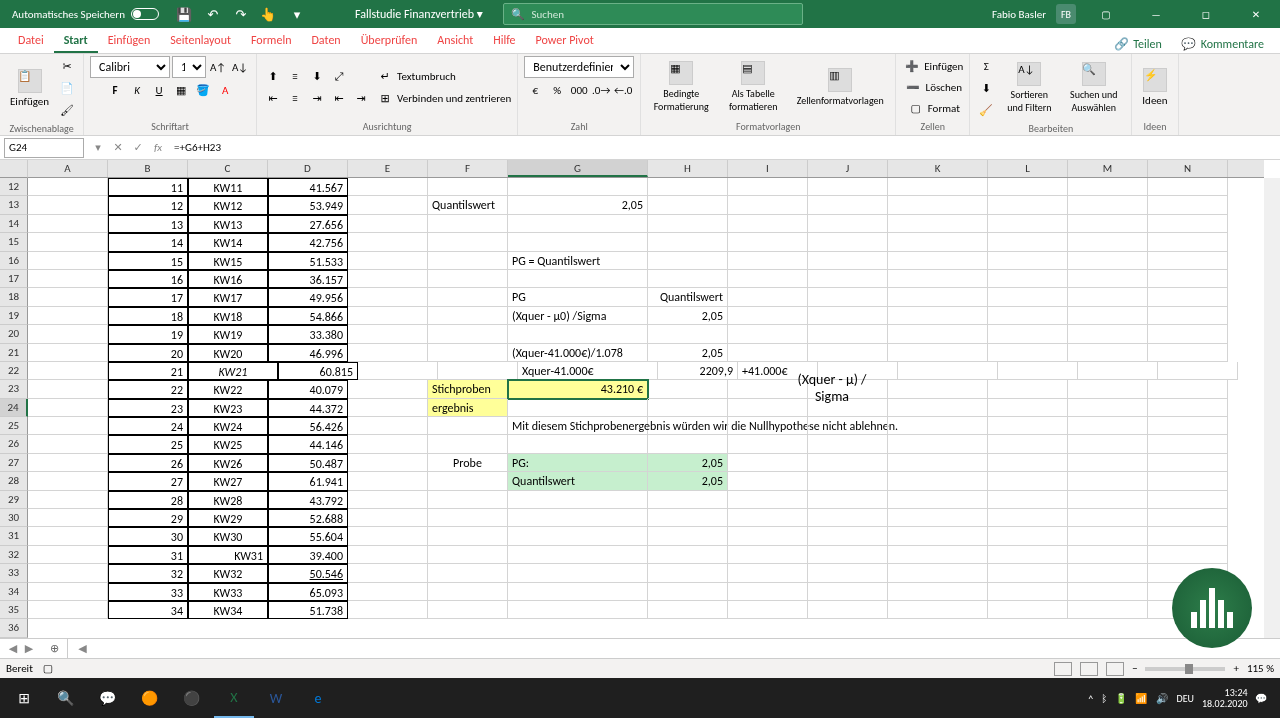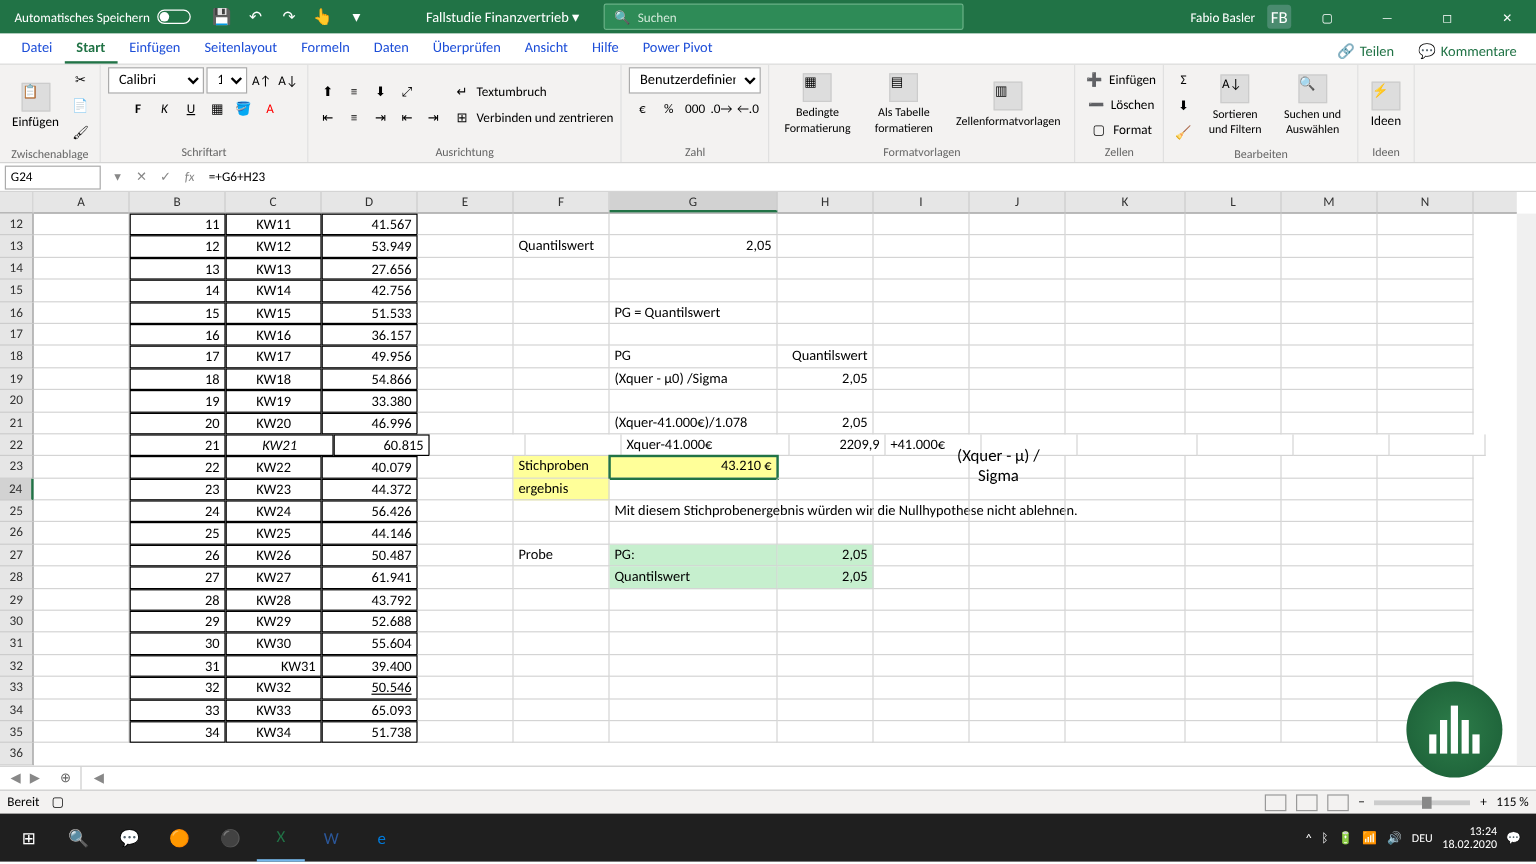--- a/index.html
+++ b/index.html
@@ -8,26 +8,26 @@
 
 .titlebar { height: 28px; background: #217346; display: flex; align-items: center; color: #fff; padding: 0 4px; }
 .auto-save { display: flex; align-items: center; gap: 6px; padding: 0 8px; font-size: 11px; }
 .toggle { width: 28px; height: 12px; border: 1px solid #fff; border-radius: 6px; position: relative; }
 .toggle::after { content: ""; position: absolute; width: 8px; height: 8px; background: #fff; border-radius: 50%; top: 1px; left: 1px; }
 .qat { display: flex; gap: 12px; padding: 0 10px; }
 .qat-icon { width: 16px; height: 16px; display: flex; align-items: center; justify-content: center; font-size: 13px; cursor: pointer; }
 .doc-title { flex: 0 0 auto; margin-left: 40px; font-size: 12px; }
 .search-box { flex: 0 0 300px; margin-left: 20px; height: 22px; background: #2e8b57; border: 1px solid #6ab187; border-radius: 2px; display: flex; align-items: center; padding: 0 8px; gap: 6px; font-size: 11px; color: #d0e8d8; }
 .titlebar-right { margin-left: auto; display: flex; align-items: center; gap: 10px; }
-.user-badge { width: 20px; height: 20px; background: #4a8b6f; border-radius: 3px; display: flex; align-items: center; justify-content: center; font-size: 14px; }
+.user-badge { width: 20px; height: 20px; background: #4a8b6f; border-radius: 3px; display: flex; align-items: center; justify-content: center; font-size: 10px; }
 .win-btn { width: 40px; height: 28px; display: flex; align-items: center; justify-content: center; cursor: pointer; font-size: 10px; }
 
 
 .ribbon-tabs { height: 26px; background: #fff; display: flex; align-items: flex-end; border-bottom: 1px solid #d4d4d4; padding: 0 8px; }
-.ribbon-tab { padding: 4px 10px; font-size: 12px; cursor: pointer; color: #1d4ed8; }
+.ribbon-tab { padding: 4px 10px; font-size: 12px; cursor: pointer; color: #ef4444; }
 .ribbon-tab.active { color: #217346; border-bottom: 2px solid #217346; font-weight: 600; }
 .ribbon-tabs-right { margin-left: auto; display: flex; gap: 4px; }
 .share-btn { color: #217346; padding: 2px 8px; font-size: 12px; display: flex; align-items: center; gap: 4px; }
 
 
 .ribbon { height: 82px; background: #f3f2f1; border-bottom: 1px solid #d4d4d4; display: flex; }
 .ribbon-group { border-right: 1px solid #e0e0e0; padding: 2px 6px; display: flex; flex-direction: column; justify-content: space-between; }
 .ribbon-group-label { font-size: 10px; color: #666; text-align: center; padding-top: 2px; }
 .ribbon-group-body { flex: 1; display: flex; align-items: center; gap: 4px; }
 .big-btn { display: flex; flex-direction: column; align-items: center; gap: 2px; font-size: 11px; cursor: pointer; padding: 2px 4px; }
@@ -579,21 +579,21 @@
         <div class="cell" style="width: 80px;"></div>
         <div class="cell" style="width: 80px;"></div>
         <div class="cell" style="width: 80px;"></div>
       </div>
       <div class="cell-row">
         <div class="cell" style="width: 80px;"></div>
         <div class="cell tbl r" style="width: 80px;">26</div>
         <div class="cell tbl c" style="width: 80px;">KW26</div>
         <div class="cell tbl r" style="width: 80px;">50.487</div>
         <div class="cell" style="width: 80px;"></div>
-        <div class="cell" style="width: 80px;">Probe</div>
+        <div class="cell" style="width: 80px; text-align: center;">Probe</div>
         <div class="cell green" style="width: 140px; overflow: visible;">PG:</div>
         <div class="cell r green" style="width: 80px;">2,05</div>
         <div class="cell" style="width: 80px;"></div>
         <div class="cell" style="width: 80px;"></div>
         <div class="cell" style="width: 100px;"></div>
         <div class="cell" style="width: 80px;"></div>
         <div class="cell" style="width: 80px;"></div>
         <div class="cell" style="width: 80px;"></div>
       </div>
       <div class="cell-row">

